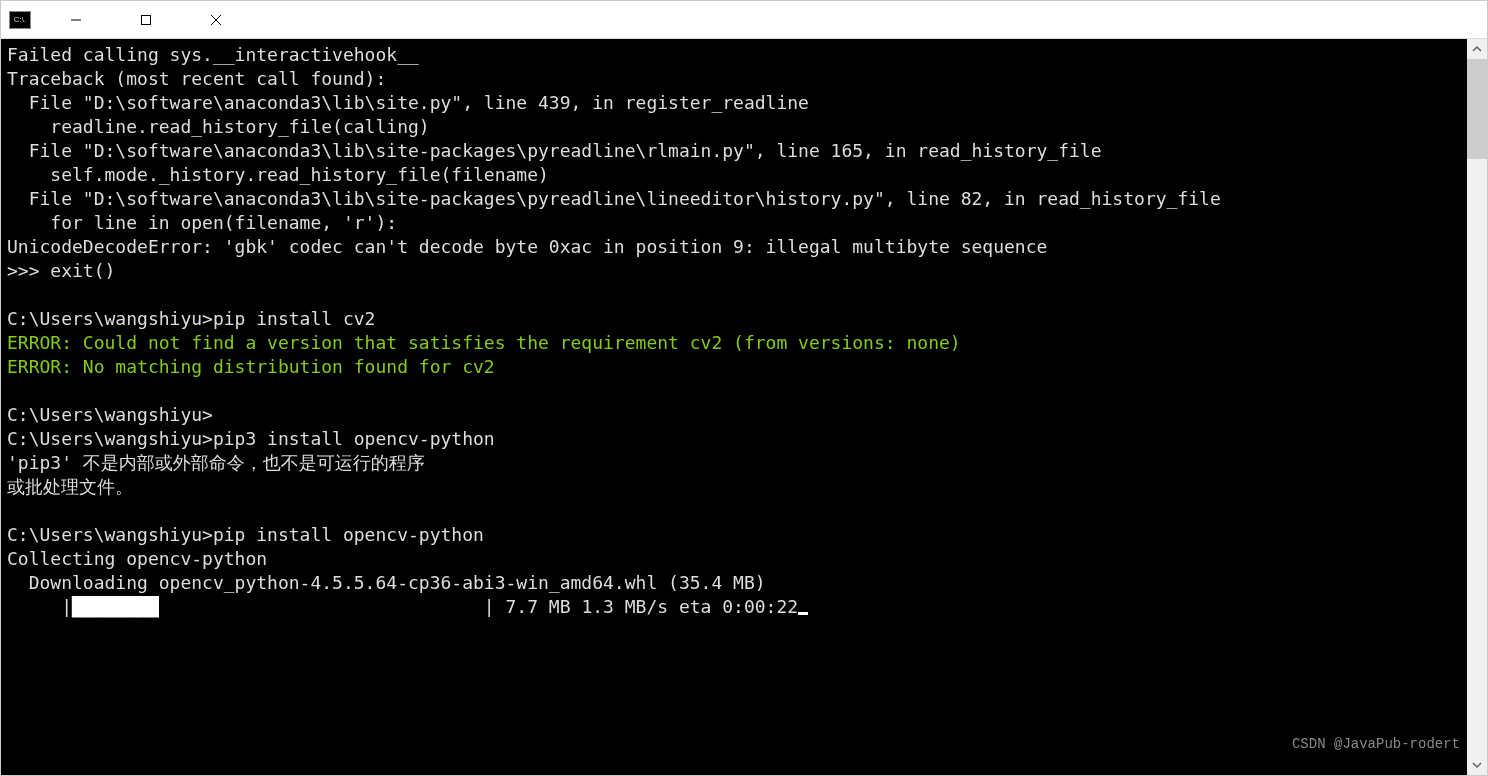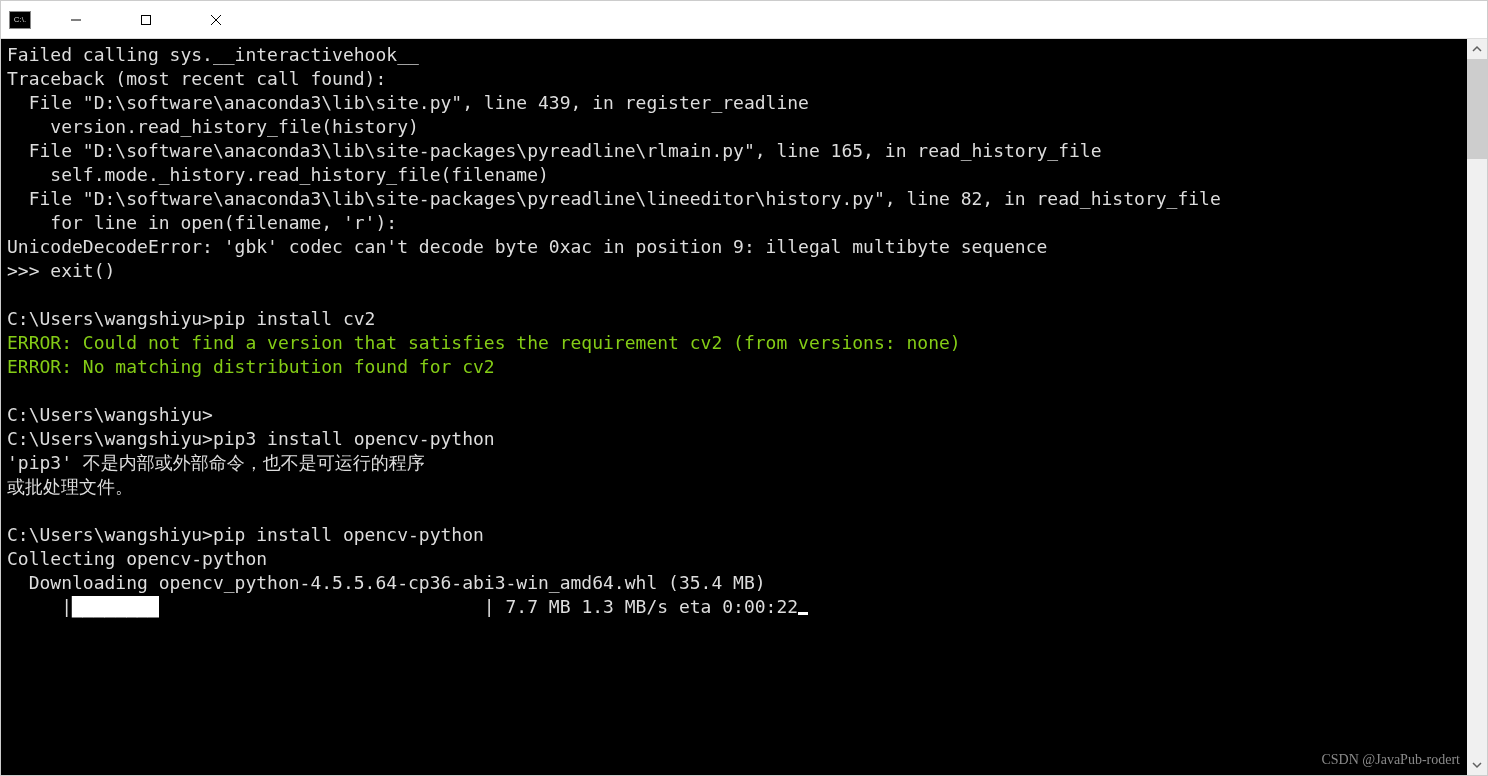--- a/index.html
+++ b/index.html
@@ -112,23 +112,23 @@
       background: #ffffff;
       display: inline-block;
       width: 10px;
       height: 3px;
       vertical-align: baseline;
       position: relative;
       top: 2px;
     }
     .watermark {
       position: absolute;
-      bottom: 8px;
+      bottom: 24px;
       right: 28px;
-      font-family: Liberation Serif, serif;
+      font-family: Liberation Mono, monospace;
       font-size: 14px;
       color: #8a8a8a;
     }
   </style>
 </head>
 <body>
 
 <div class="window">
   <div class="title-bar">
     <div class="title-icon">C:\.</div>
@@ -148,21 +148,21 @@
             <line x1="1" y1="1" x2="11" y2="11" stroke="#000" stroke-width="1"></line>
             <line x1="11" y1="1" x2="1" y2="11" stroke="#000" stroke-width="1"></line>
           </svg>
       </div>
     </div>
   </div>
   <div class="terminal-area">
     <div class="terminal"><span>Failed calling sys.__interactivehook__</span>
 <span>Traceback (most recent call found):</span>
 <span>  File "D:\software\anaconda3\lib\site.py", line 439, in register_readline</span>
-<span>    version.read_history_file(history)</span>
+<span>    readline.read_history_file(calling)</span>
 <span>  File "D:\software\anaconda3\lib\site-packages\pyreadline\rlmain.py", line 165, in read_history_file</span>
 <span>    self.mode._history.read_history_file(filename)</span>
 <span>  File "D:\software\anaconda3\lib\site-packages\pyreadline\lineeditor\history.py", line 82, in read_history_file</span>
 <span>    for line in open(filename, 'r'):</span>
 <span>UnicodeDecodeError: 'gbk' codec can't decode byte 0xac in position 9: illegal multibyte sequence</span>
 <span>&gt;&gt;&gt; exit()</span>
 <span></span>
 <span>C:\Users\wangshiyu&gt;pip install cv2</span>
 <span class="error-text">ERROR: Could not find a version that satisfies the requirement cv2 (from versions: none)</span>
 <span class="error-text">ERROR: No matching distribution found for cv2</span>

